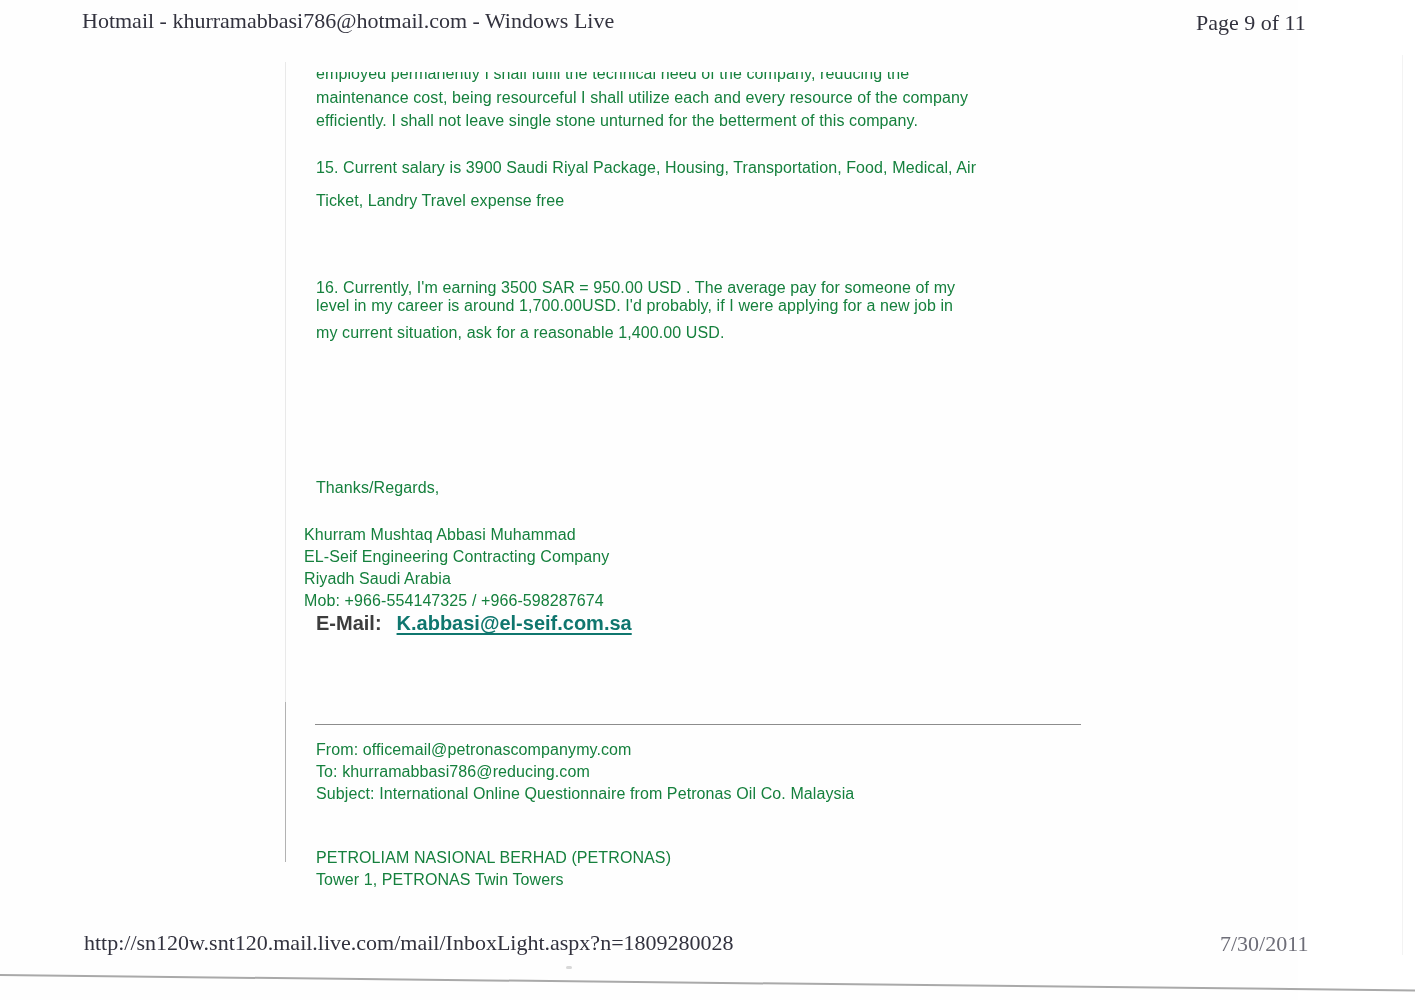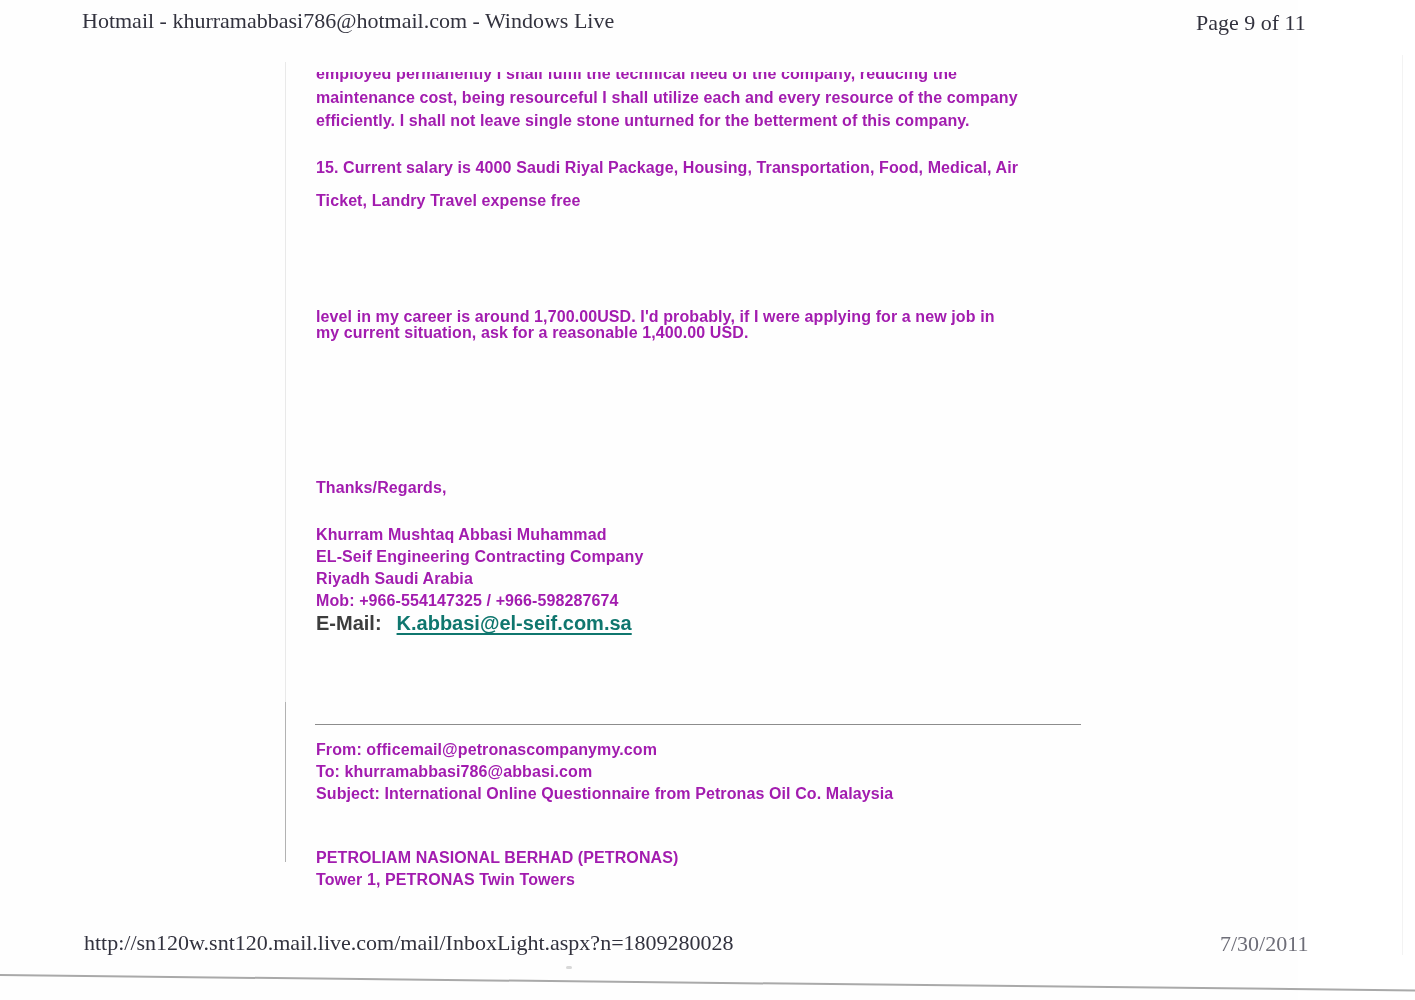--- a/index.html
+++ b/index.html
@@ -22,27 +22,27 @@
     color: #32323e;
     white-space: nowrap;
   }
   .muted { color: #6e6e78; text-align: center; }
 
   
   .bodyline {
     position: absolute;
     left: 316px;
     font-size: 16px;
-    font-weight: bold;
+    font-weight: normal;
     line-height: 22px;
-    color: #a21caf;
+    color: #15803d;
     letter-spacing: 0.1px;
     white-space: nowrap;
   }
-  .sigline { left: 316px; }
+  .sigline { left: 304px; }
 
   .vline-faint {
     position: absolute;
     left: 285px; top: 62px;
     width: 1px; height: 640px;
     background: #e9e9e9;
   }
   .vline-dark {
     position: absolute;
     left: 285px; top: 702px;
@@ -110,41 +110,42 @@
   <div class="vline-right"></div>
 
   <div class="print-serif" style="left:82px; top:8px;">Hotmail - khurramabbasi786@hotmail.com - Windows Live</div>
   <div class="print-serif" style="left:1196px; top:10px;">Page 9 of 11</div>
 
   <div class="bodyline" style="top:63px;">employed permanently I shall fulfil the technical need of the company, reducing the</div>
   <div class="clip-bar"></div>
   <div class="bodyline" style="top:87px;">maintenance cost, being resourceful I shall utilize each and every resource of the company</div>
   <div class="bodyline" style="top:110px;">efficiently. I shall not leave single stone unturned for the betterment of this company.</div>
 
-  <div class="bodyline" style="top:157px;">15. Current salary is 4000 Saudi Riyal Package, Housing, Transportation, Food, Medical, Air</div>
+  <div class="bodyline" style="top:157px;">15. Current salary is 3900 Saudi Riyal Package, Housing, Transportation, Food, Medical, Air</div>
   <div class="bodyline" style="top:180px;margin-top:10px;">Ticket, Landry Travel expense free</div>
 
-  <div class="bodyline" style="top:306px;text-align:right;">level in my career is around 1,700.00USD. I'd probably, if I were applying for a new job in</div>
+  <div class="bodyline" style="top:277px;">16. Currently, I'm earning 3500 SAR = 950.00 USD . The average pay for someone of my</div>
+  <div class="bodyline" style="top:295px;text-align:right;">level in my career is around 1,700.00USD. I'd probably, if I were applying for a new job in</div>
   <div class="bodyline" style="top:322px;">my current situation, ask for a reasonable 1,400.00 USD.</div>
 
   <div class="bodyline" style="top:477px;">Thanks/Regards,</div>
 
   <div class="bodyline sigline" style="top:524px;">Khurram Mushtaq Abbasi Muhammad</div>
   <div class="bodyline sigline" style="top:546px;">EL-Seif Engineering Contracting Company</div>
   <div class="bodyline sigline" style="top:568px;">Riyadh Saudi Arabia</div>
   <div class="bodyline sigline" style="top:590px;">Mob: +966-554147325 / +966-598287674</div>
   <div class="email-row">
     <span>E-Mail:</span>
     <a class="email-link">K.abbasi@el-seif.com.sa</a>
   </div>
 
   <div class="divider"></div>
 
   <div class="bodyline" style="top:739px;">From: officemail@petronascompanymy.com</div>
-  <div class="bodyline" style="top:761px;">To: khurramabbasi786@abbasi.com</div>
+  <div class="bodyline" style="top:761px;">To: khurramabbasi786@reducing.com</div>
   <div class="bodyline" style="top:783px;">Subject: International Online Questionnaire from Petronas Oil Co. Malaysia</div>
 
   <div class="bodyline" style="top:847px;">PETROLIAM NASIONAL BERHAD (PETRONAS)</div>
   <div class="bodyline" style="top:869px;">Tower 1, PETRONAS Twin Towers</div>
 
   <div class="print-serif" style="left:84px; top:930px;">http://sn120w.snt120.mail.live.com/mail/InboxLight.aspx?n=1809280028</div>
   <div class="print-serif muted" style="left:1220px; top:931px;">7/30/2011</div>
 
   <div class="scan-dot"></div>
   <div class="scan-line"></div>

